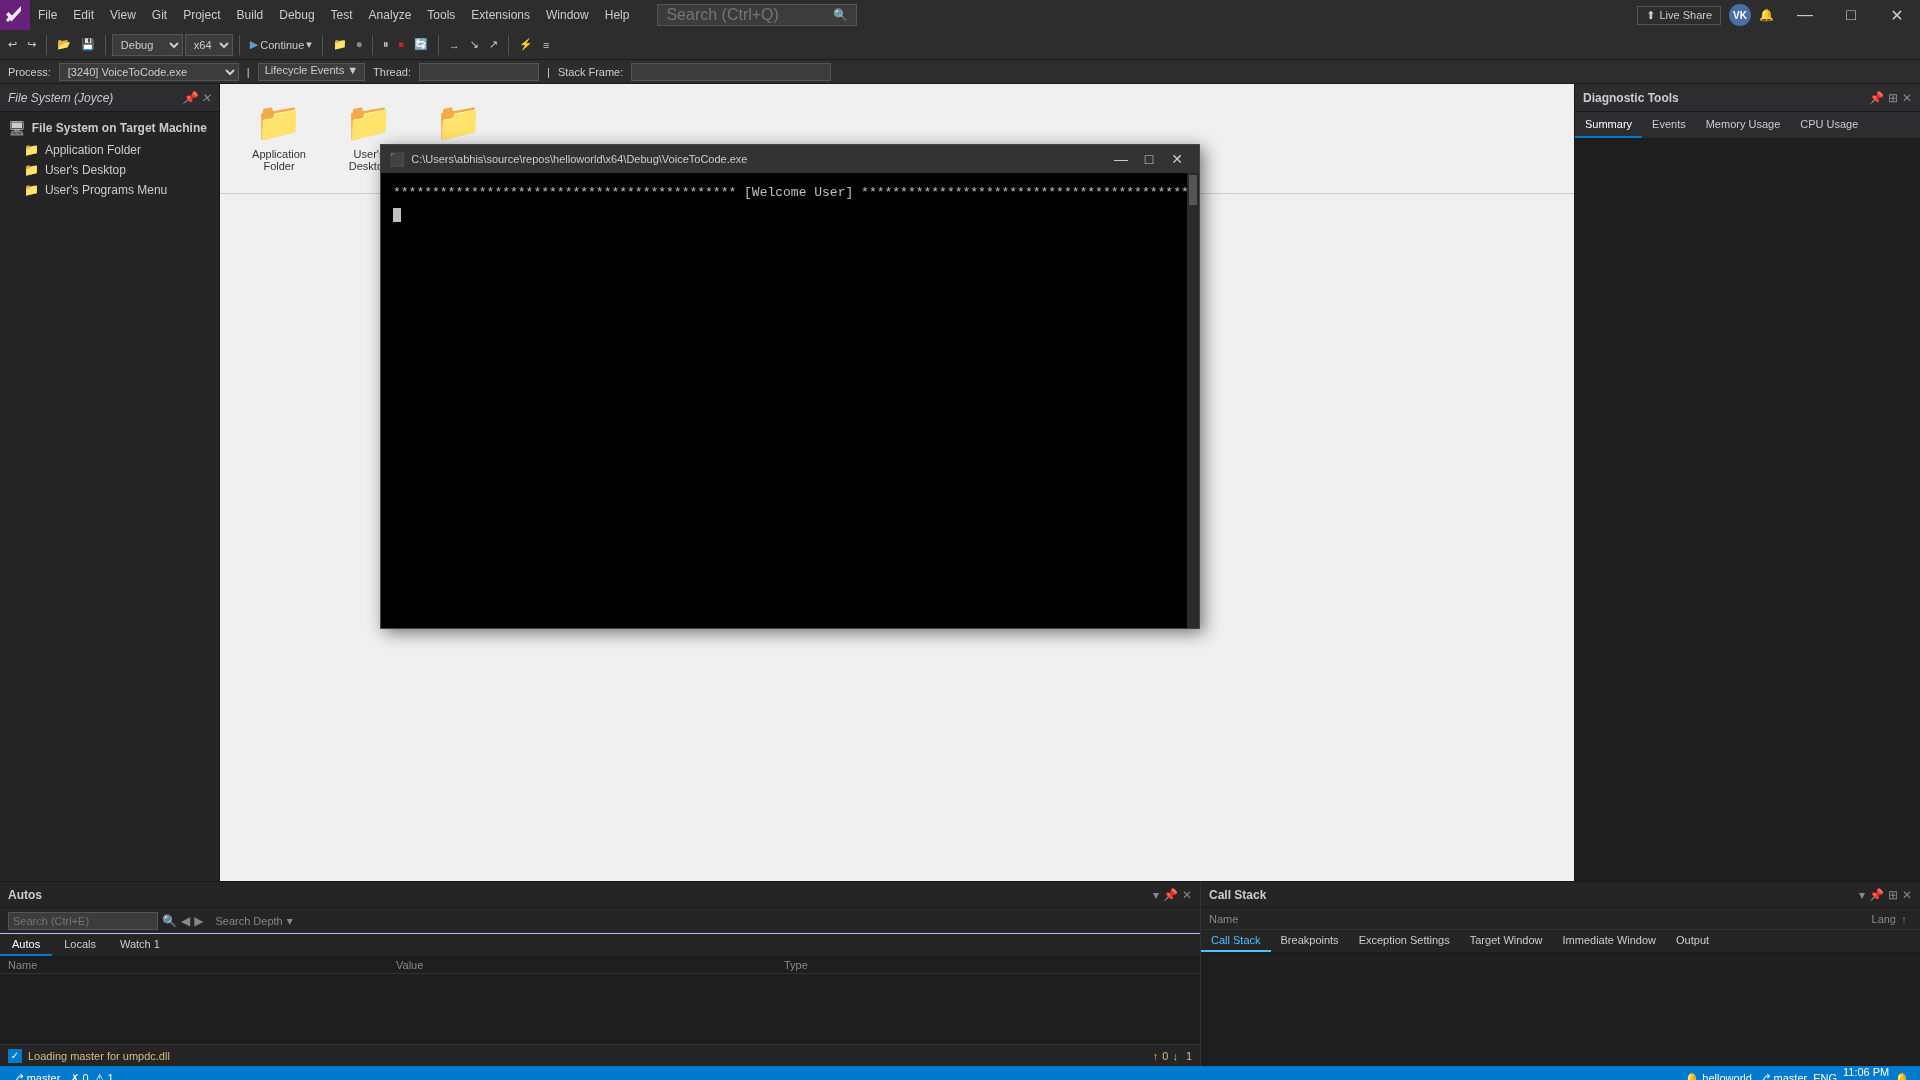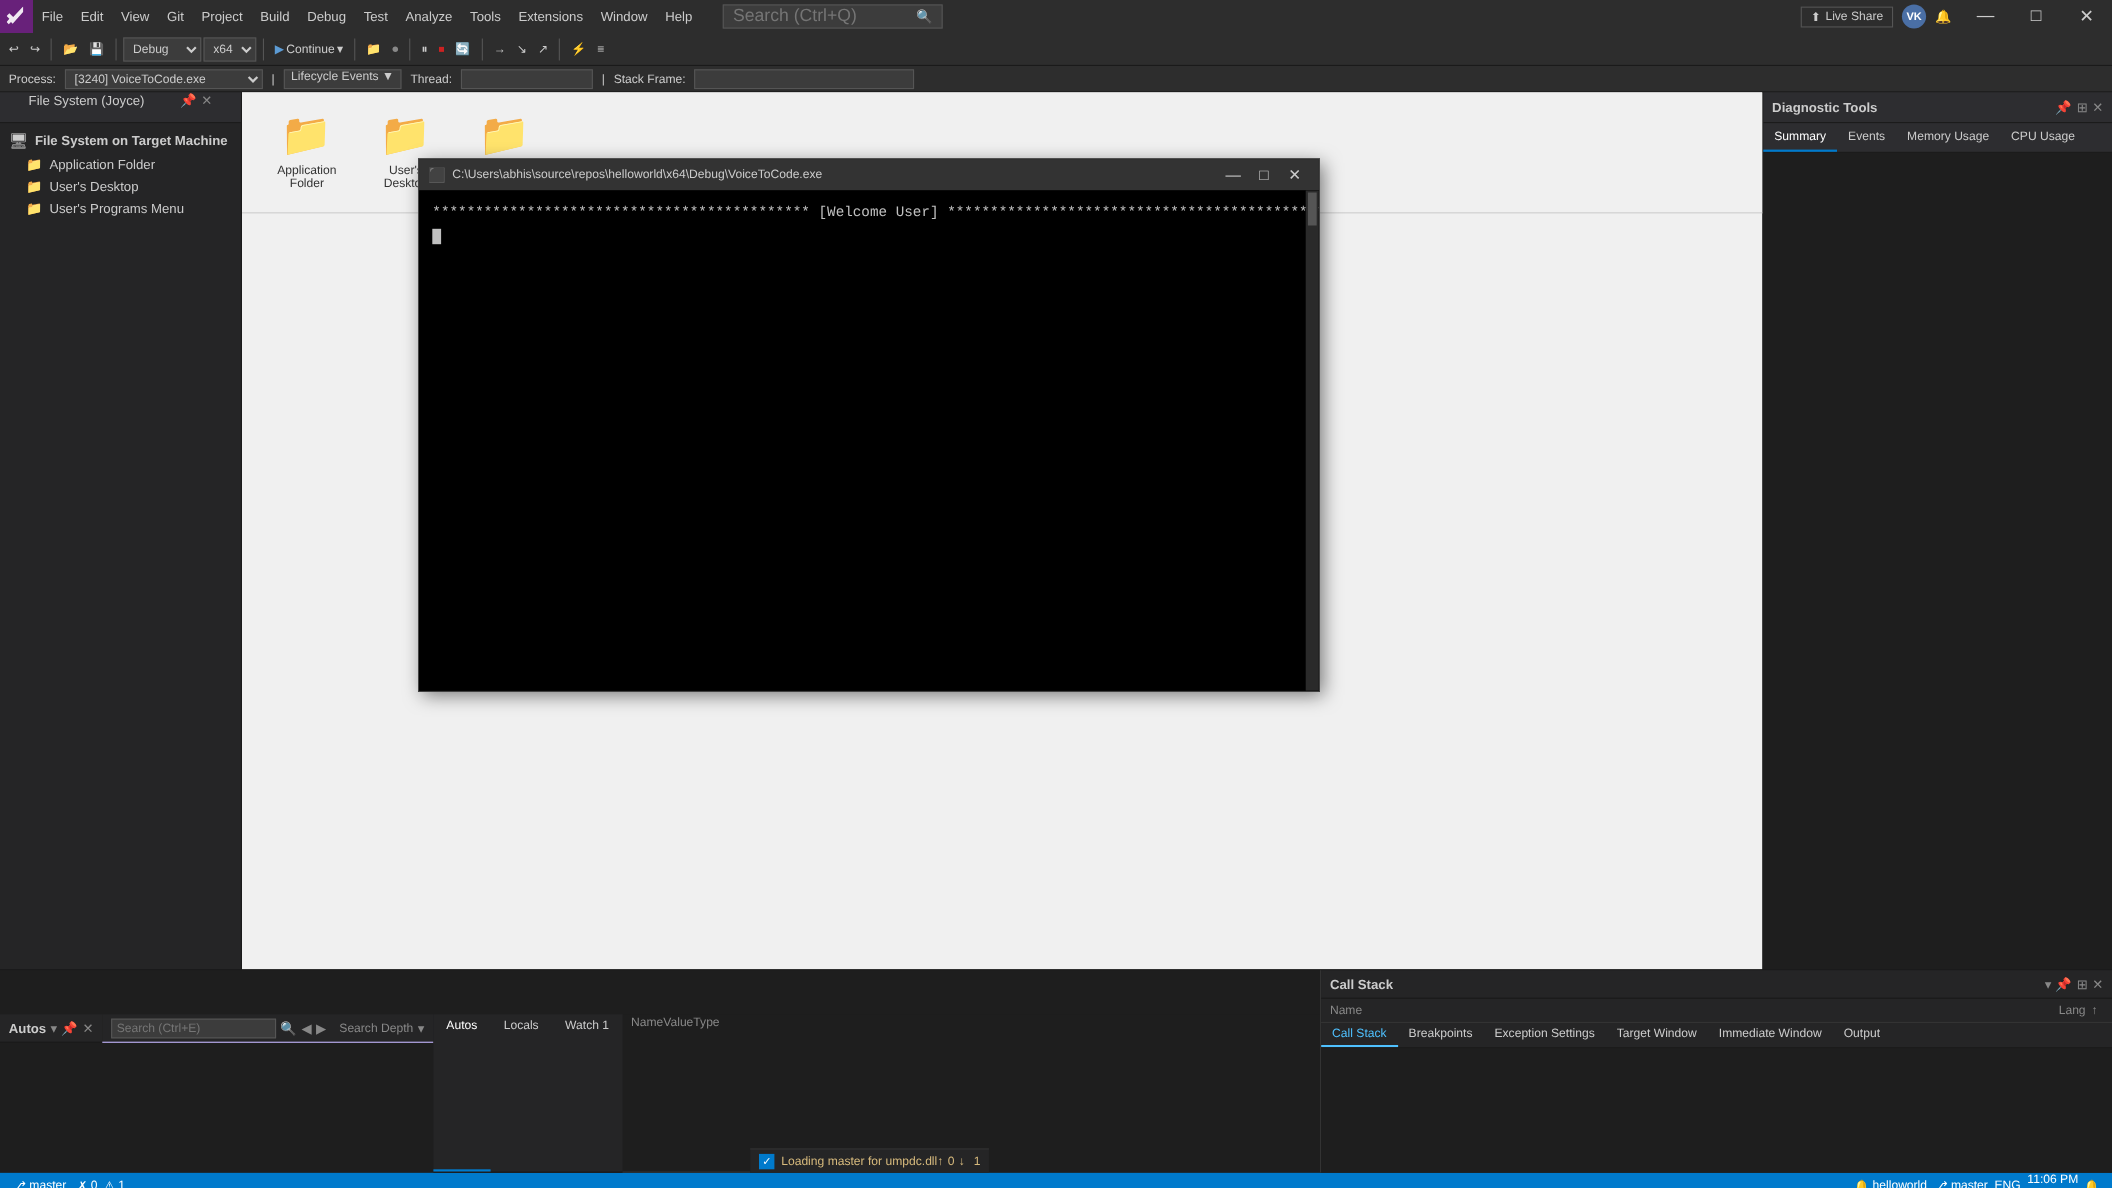--- a/index.html
+++ b/index.html
@@ -28,21 +28,21 @@
 
     
     .process-bar { height: 24px; background: #2d2d2d; display: flex; align-items: center; padding: 0 8px; gap: 8px; border-bottom: 1px solid #1a1a1a; font-size: 11px; color: #ccc; }
     .process-bar select { background: #3c3c3c; border: 1px solid #555; color: #ccc; height: 18px; font-size: 11px; padding: 0 4px; width: 180px; }
 
     
     .main-layout { display: flex; height: calc(1080px - 30px - 30px - 24px - 30px - 24px); }
 
     
     .left-panel { width: 220px; background: #252526; border-right: 1px solid #1a1a1a; display: flex; flex-direction: column; flex-shrink: 0; }
-    .panel-tab { display: flex; height: 28px; background: #2d2d30; padding: 0 26px; font-size: 12px; color: #fff; border-bottom: 1px solid #1a1a1a; }
+    .panel-tab { display: flex; align-items: center; height: 28px; background: #2d2d30; padding: 0 8px; font-size: 12px; color: #fff; border-bottom: 1px solid #1a1a1a; font-style: italic; }
     .panel-content { flex: 1; overflow-y: auto; padding: 4px 0; }
 
     
     .explorer-section { display: flex; align-items: center; padding: 4px 8px; font-size: 12px; color: #cccccc; }
     .tree-item { display: flex; align-items: center; padding: 3px 8px 3px 24px; font-size: 12px; color: #cccccc; cursor: pointer; }
 
     
     .center-area { flex: 1; display: flex; flex-direction: column; background: #f0f0f0; position: relative; }
 
     
@@ -53,21 +53,21 @@
     .terminal-overlay { position: absolute; top: 60px; left: 160px; width: 820px; height: 485px; background: #1a1a1a; border: 1px solid #444; box-shadow: 4px 4px 16px rgba(0,0,0,0.5); z-index: 10; display: flex; flex-direction: column; }
     .terminal-titlebar { height: 28px; background: #333; display: flex; align-items: center; padding: 0 8px; color: #ccc; font-size: 11px; flex-shrink: 0; }
     .terminal-title { flex: 1; display: flex; align-items: center; gap: 6px; }
     .terminal-win-controls { display: flex; gap: 0; }
     .terminal-win-btn { width: 28px; height: 28px; display: flex; align-items: center; justify-content: center; cursor: pointer; color: #ccc; font-size: 14px; }
     .terminal-content { flex: 1; background: #000; color: #c0c0c0; font-family: 'Courier New', monospace; font-size: 13px; padding: 12px; overflow: hidden; position: relative; }
     .terminal-scrollbar { position: absolute; right: 0; top: 0; bottom: 0; width: 12px; background: #2a2a2a; }
     .terminal-scroll-thumb { width: 8px; height: 30px; background: #555; margin: 2px; }
 
     
-    .right-panel { width: 318px; background: #252526; border-left: 1px solid #1a1a1a; display: flex; flex-direction: column; flex-shrink: 0; }
+    .right-panel { width: 346px; background: #252526; border-left: 1px solid #1a1a1a; display: flex; flex-direction: column; flex-shrink: 0; }
     .right-panel-header { height: 28px; display: flex; align-items: center; padding: 0 8px; font-size: 12px; color: #ccc; background: #2d2d30; border-bottom: 1px solid #1a1a1a; }
     .right-panel-header .icons { display: flex; gap: 4px; color: #888; }
     .diag-tabs { display: flex; border-bottom: 1px solid #1a1a1a; background: #2d2d30; }
     .diag-tab { padding: 6px 10px; font-size: 11px; color: #ccc; cursor: pointer; white-space: nowrap; }
     .diag-tab.active { color: #fff; border-bottom: 2px solid #007acc; }
     .diag-content { flex: 1; background: #1e1e1e; padding: 8px; }
 
     
     .bottom-area { height: 150px; display: flex; border-top: 1px solid #1a1a1a; }
     .bottom-left { flex: 1; background: #1e1e1e; display: flex; flex-direction: column; }
@@ -276,21 +276,21 @@
       <div class="diag-tab" style="padding:6px 10px;font-size:11px;color:#ccc;cursor:pointer;">CPU Usage</div>
     </div>
     <div class="diag-content" style="flex:1;background:#1e1e1e;padding:8px;">
     </div>
   </div>
 
 </div>
 
 <div class="bottom-area" style="height:185px;display:flex;border-top:1px solid #1a1a1a;">
 
-  <div class="bottom-left" style="flex:1;background:#1e1e1e;display:flex;flex-direction:row;margin-top:40px;">
+  <div class="bottom-left" style="flex:1;background:#1e1e1e;display:flex;flex-direction:column;">
     <div class="bottom-panel-header" style="display:flex;align-items:center;height:26px;padding:0 8px;background:#252526;border-bottom:1px solid #1a1a1a;gap:4px;color:#ccc;font-size:12px;">
       <span style="flex:1;font-size:12px;color:#ccc;font-weight:600;">Autos</span>
       <span style="color:#888;cursor:pointer;">▾</span>
       <span style="color:#888;cursor:pointer;">📌</span>
       <span style="color:#888;cursor:pointer;">✕</span>
     </div>
 
     <div style="display:flex;align-items:center;height:26px;padding:0 8px;background:#252526;border-bottom:1px solid #c4b5fd;gap:4px;">
       <input type="text" style="background: rgb(60, 60, 60); border: 1px solid rgb(85, 85, 85); color: rgb(204, 204, 204); height: 18px; font-size: 11px; padding: 0px 4px; width: 150px; outline: none;" placeholder="Search (Ctrl+E)">
       <span style="color:#888;cursor:pointer;">🔍</span>

